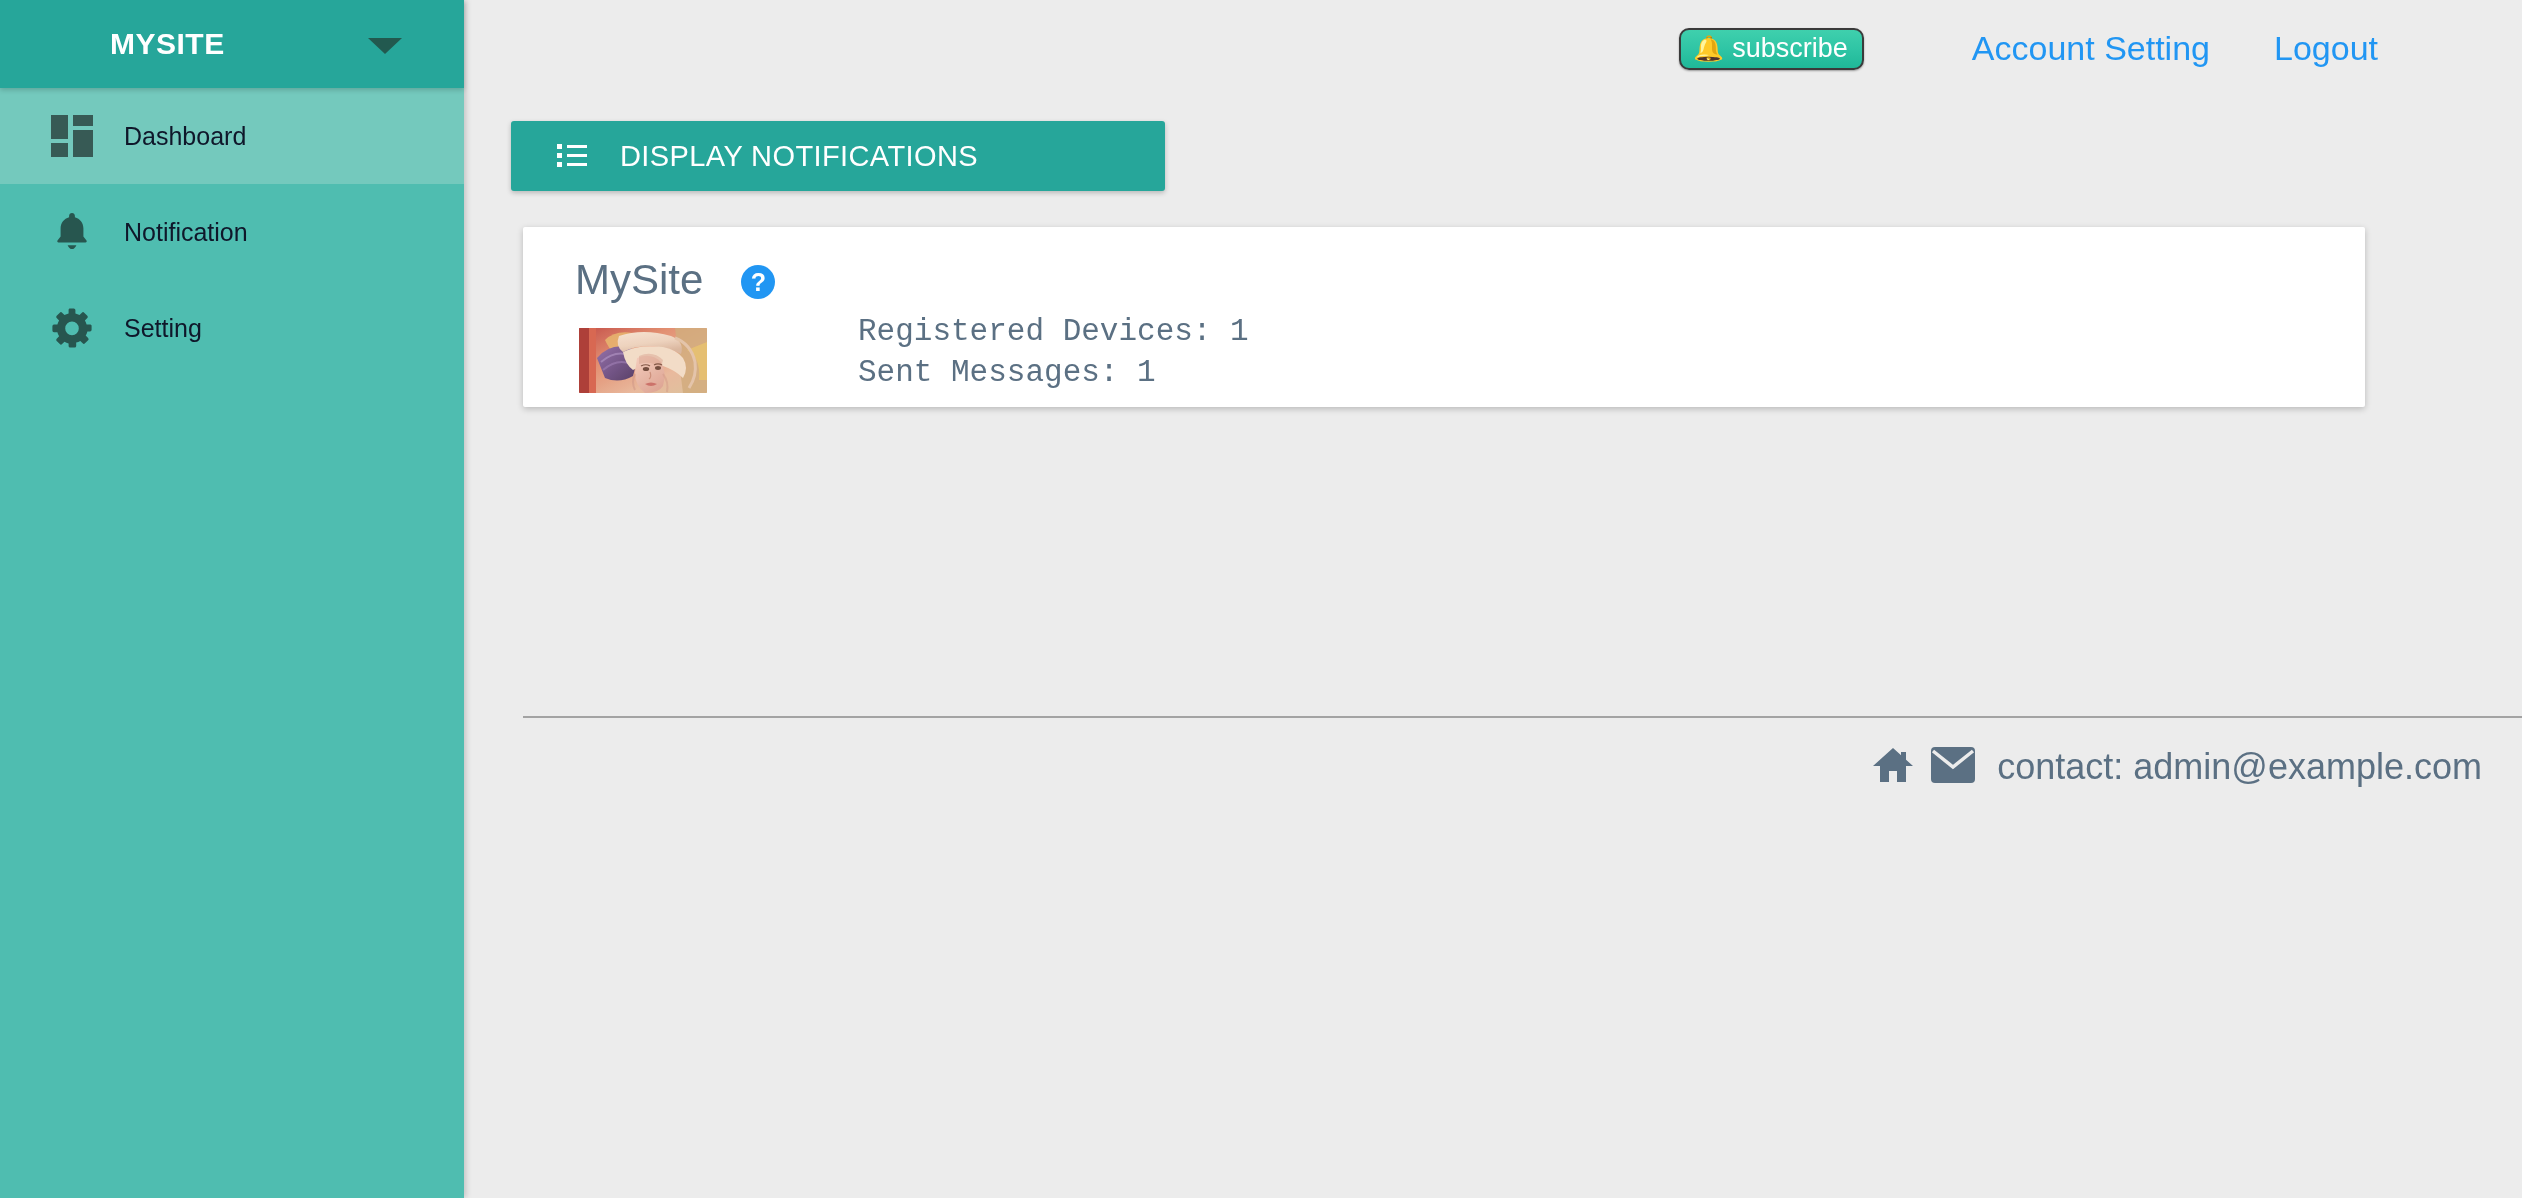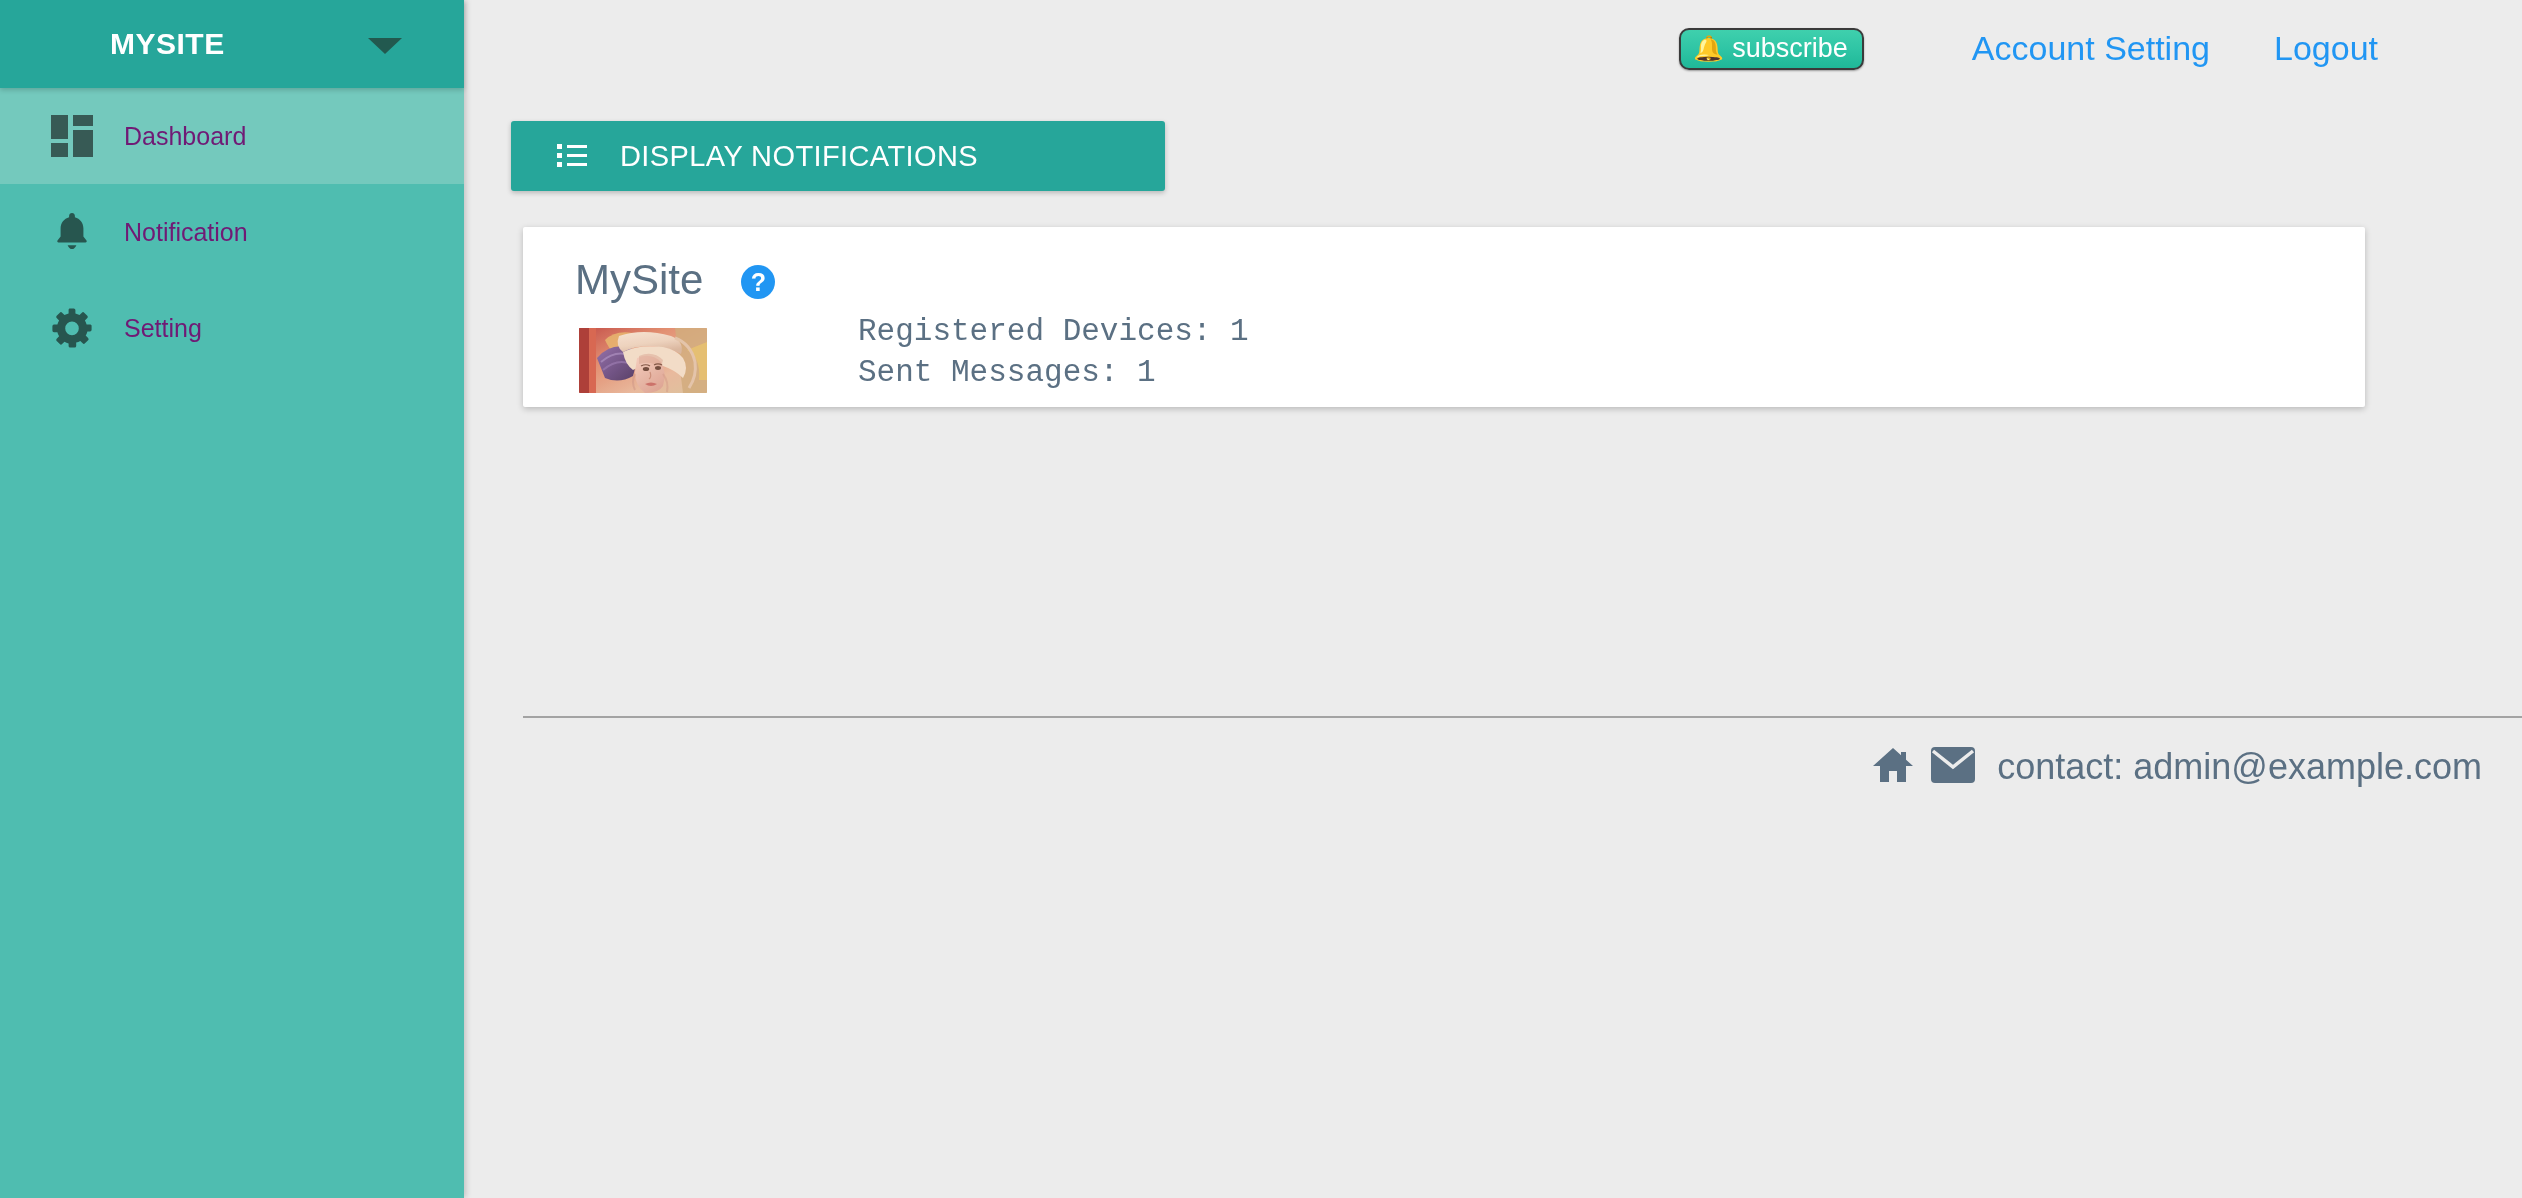--- a/index.html
+++ b/index.html
@@ -68,21 +68,21 @@
   .nav-icon {
     width: 72px;
     margin-left: 36px;
     display: flex;
     align-items: center;
     justify-content: center;
     flex: none;
   }
   .nav-label {
     font-size: 25px;
-    color: #701a75;
+    color: #0f172a;
     margin-left: 16px;
   }
 
   
   .dash-icon {
     width: 42px;
     height: 42px;
     position: relative;
   }
   .dash-icon i {

